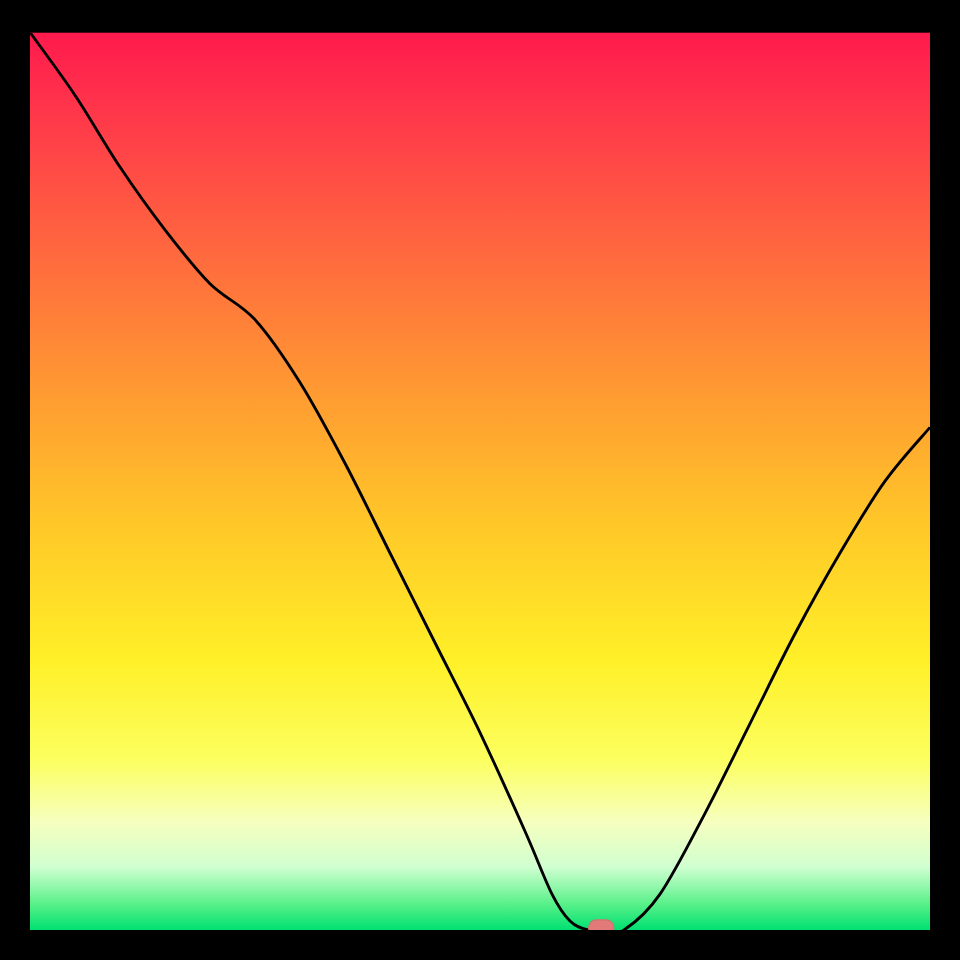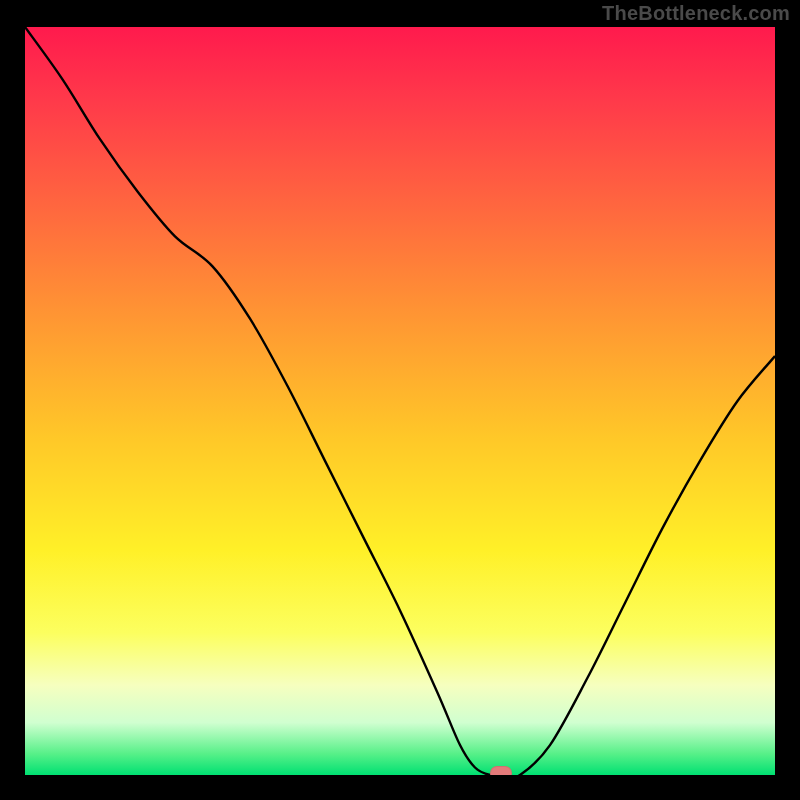--- a/index.html
+++ b/index.html
@@ -69,21 +69,20 @@
     height: 14px;
     border-radius: 8px;
     background: #e37a7a;
     box-shadow: 0 0 0 1px rgba(0,0,0,0.08) inset;
   }
 </style>
 </head>
 <body>
 
 <div class="frame">
-  <div class="attribution">TheBottleneck.com</div>
 
   <div class="plot-area">
     <div class="gradient-bg"></div>
 
     <svg class="curve" viewBox="0 0 750 748" preserveAspectRatio="none">
       <path id="curve-path" fill="none" stroke="#000000" stroke-width="2.4" d="M 0 0 C 6.25 8.726666666666668, 25 33.66000000000001, 37.5 52.360000000000014 C 50 71.06000000000002, 62.5 93.50000000000006, 75 112.20000000000005 C 87.5 130.90000000000003, 100 148.35333333333327, 112.5 164.55999999999995 C 125 180.76666666666662, 137.5 196.9733333333334, 150 209.44000000000005 C 162.5 221.90666666666672, 175 225.64666666666662, 187.5 239.35999999999996 C 200 253.0733333333333, 212.5 271.77333333333337, 225 291.72 C 237.5 311.6666666666667, 250 335.3533333333333, 262.5 359.03999999999996 C 275 382.72666666666663, 287.5 408.9066666666667, 300 433.84000000000003 C 312.5 458.77333333333337, 325 483.70666666666665, 337.5 508.64 C 350 533.5733333333333, 362.5 557.26, 375 583.44 C 387.5 609.6200000000001, 402.50000000000006 643.28, 412.50000000000006 665.72 C 422.50000000000006 688.1600000000001, 428.74999999999994 705.6133333333333, 434.99999999999994 718.08 C 441.24999999999994 730.5466666666667, 445 735.5333333333333, 450 740.52 C 455 745.5066666666667, 460 746.7533333333333, 465 748 C 470 749.2466666666667, 475 748, 480 748 C 485 748, 487.5 752.9866666666667, 495 748 C 502.5 743.0133333333333, 513.75 734.2866666666667, 525 718.08 C 536.25 701.8733333333333, 550 674.4466666666667, 562.5 650.76 C 575 627.0733333333333, 587.5 600.8933333333334, 600 575.96 C 612.5 551.0266666666666, 625 524.8466666666666, 637.5 501.15999999999997 C 650 477.4733333333333, 662.5 455.03333333333336, 675 433.84000000000003 C 687.5 412.6466666666667, 700 391.4533333333334, 712.5 374 C 725 356.5466666666666, 743.75 336.59999999999997, 750 329.11999999999995"></path>
     </svg>
 
     <div id="marker" class="marker" style="left: 465.25px; top: 739px; background: rgb(227, 122, 122);"></div>
   </div>

